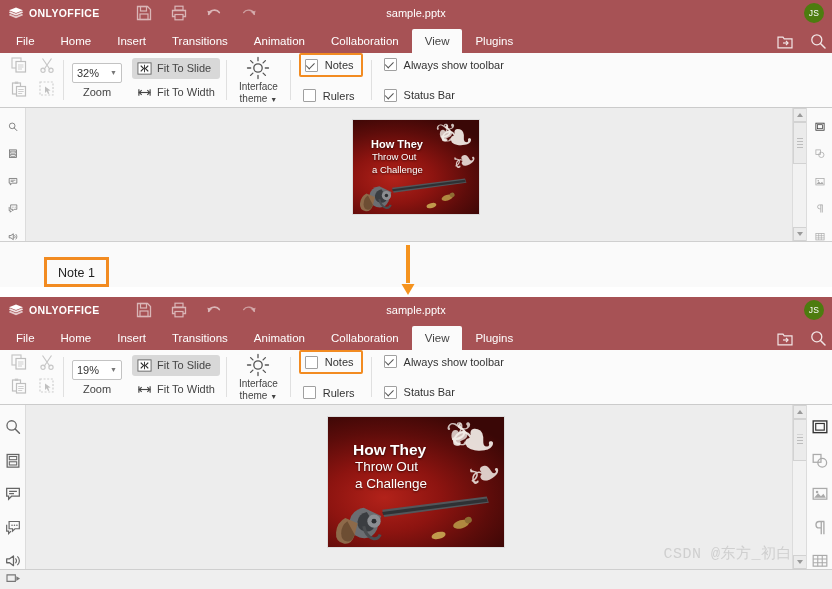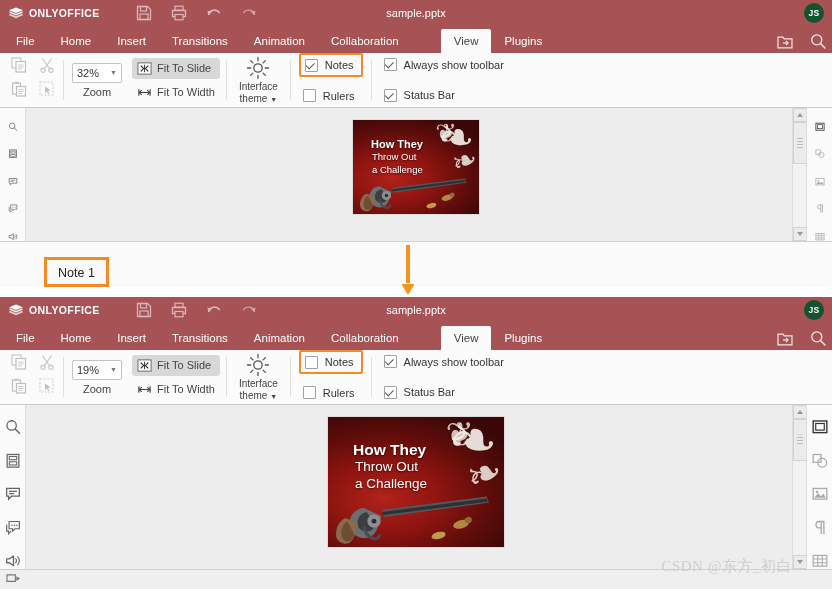--- a/index.html
+++ b/index.html
@@ -23,34 +23,34 @@
   .brand-logo { width:14px; height:13px; display:block; }
   .brand-text { font-size:10.5px; font-weight:bold; letter-spacing:.4px; color:#fff; }
   .tb-icons { display:flex; align-items:center; gap:19px; margin-left:36px; }
   .tb-ic { width:16px; height:16px; opacity:.58; display:block; }
   .doc-title {
     position:absolute; left:0; right:0; text-align:center; font-size:11px;
     color:#ffffff; pointer-events:none;
   }
   .avatar {
     position:absolute; right:8px; top:3px; width:20px; height:20px; border-radius:50%;
-    background:#14532d; color:#fff; font-size:8.5px; font-weight:bold;
+    background:#4d7c0f; color:#fff; font-size:8.5px; font-weight:normal;
     display:flex; align-items:center; justify-content:center; letter-spacing:.3px;
   }
 
   
   .tabbar {
     height:27px; background:#a75255; display:flex; align-items:flex-end;
     position:relative; padding-left:3px;
   }
   .tab {
     font-size:11.5px; color:#fff; padding:0 13px; height:24px;
     display:flex; align-items:center; border-radius:2px 2px 0 0; white-space:nowrap;
   }
-  .tab.active { background:#fbfbfb; color:#444;margin-left:29px; }
+  .tab.active { background:#fbfbfb; color:#444; }
   .tab-right { position:absolute; right:6px; bottom:4px; display:flex; gap:17px; align-items:center; }
   .tab-right svg { display:block; opacity:.85; }
 
   
   .ribbon {
     height:55px; background:#fbfbfb; border-bottom:1px solid #cbcbcb;
     display:flex; align-items:stretch; position:relative;
   }
   .rb-sep { width:1px; background:#e0e0e0; margin:7px 2px; align-self:stretch; }
 
@@ -133,22 +133,22 @@
   .note-text { font-size:12.5px; color:#222; }
 
   
   .statusbar { height:20px; background:#efefef; border-top:1px solid #cfcfcf; display:flex; align-items:center; }
   .sb-left { width:26px; display:flex; align-items:center; justify-content:center; }
 
   
   .flow-arrow { position:absolute; left:401px; top:245px; width:14px; height:50px; z-index:20; }
 
   .watermark {
-    position:absolute; right:40px; bottom:13px; font-size:15px; color:#cfcfcf;
-    font-family:Liberation Serif, serif; z-index:15; white-space:nowrap; letter-spacing:.5px;
+    position:absolute; right:40px; bottom:26px; font-size:15px; color:#cfcfcf;
+    font-family:Liberation Mono, monospace; z-index:15; white-space:nowrap; letter-spacing:.5px;
   }
 </style>
 </head>
 <body>
 
 <div class="window win-top">
 
   <div class="titlebar">
     <div class="brand">
       <svg class="brand-logo" viewBox="0 0 16 14">

